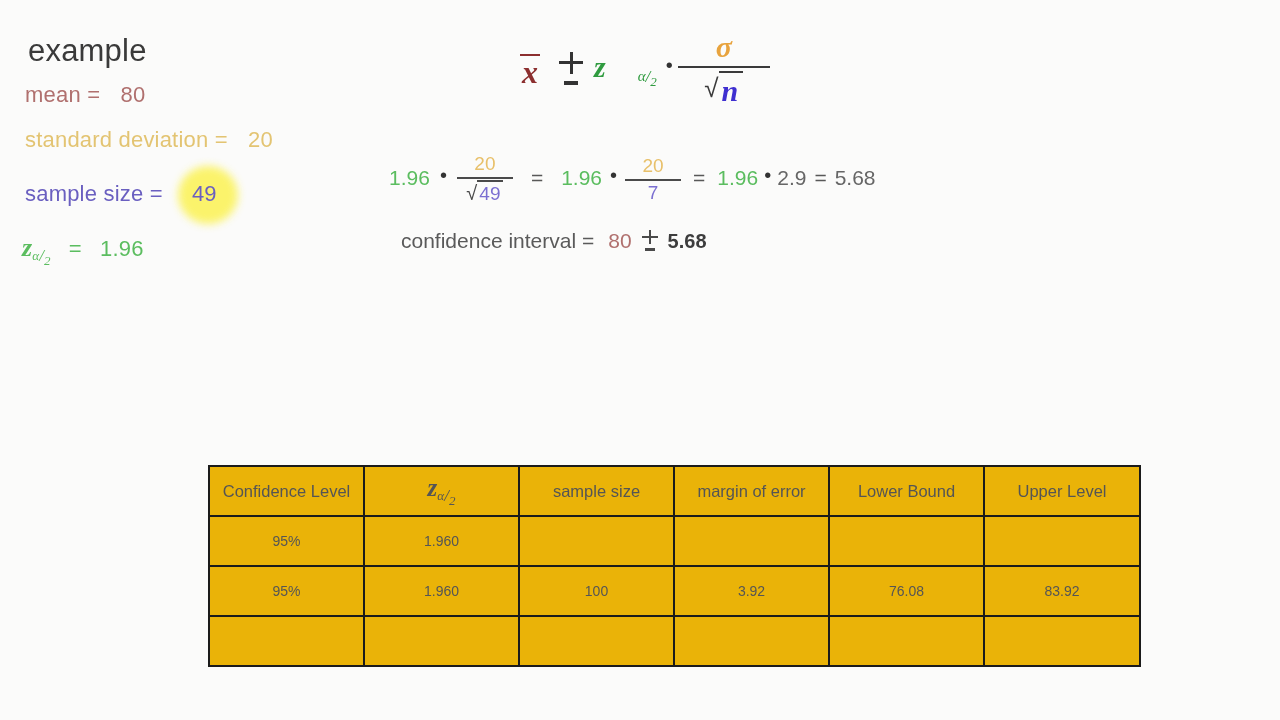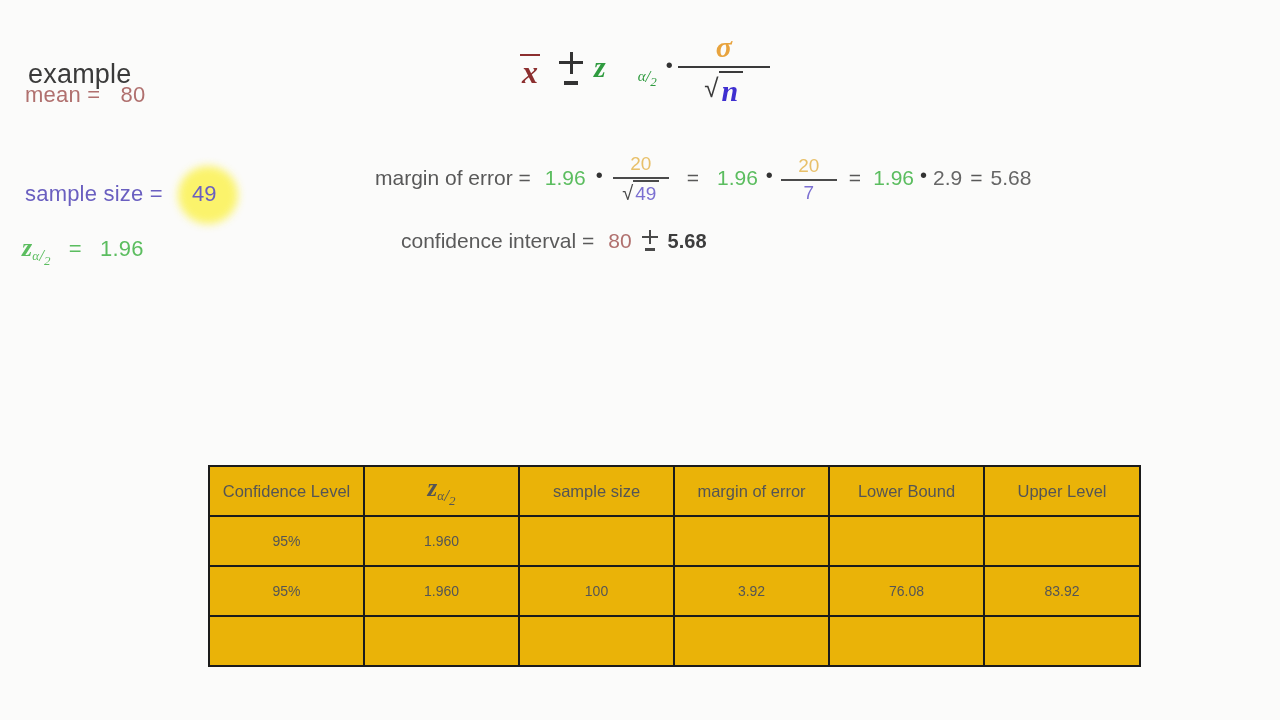--- a/index.html
+++ b/index.html
@@ -19,21 +19,21 @@
 
   
   #left-panel { position: absolute; left: 0; top: 0; width: 360px; height: 300px; }
 
   .lp-line {
     position: absolute;
     font-size: 22px;
     letter-spacing: 0.2px;
     white-space: nowrap;
   }
-  #example-title   { left: 28px; top: 33px;  color: #3a3a3a; font-size: 27px; margin-top: 26px; }
+  #example-title   { left: 28px; top: 33px;  color: #3a3a3a; font-size: 31px; }
   #mean-line       { left: 25px; top: 82px;  color: #b0706e; }
   #sd-line         { left: 25px; top: 127px; color: #e3c472; }
   #samplesize-line { left: 25px; top: 181px; color: #6a5fc0; }
   #z-line          { left: 22px; top: 233px; color: #5bbd5f; }
 
   .lp-val { margin-left: 14px; }
 
   
   #highlight-blob {
     position: absolute;
@@ -233,20 +233,23 @@
 <body>
 
 <div id="left-panel">
 
   <div class="lp-line" id="example-title">example</div>
 
   <div class="lp-line" id="mean-line">
     <span>mean = </span><span class="lp-val">80</span>
   </div>
 
+  <div class="lp-line" id="sd-line">
+    <span>standard deviation = </span><span class="lp-val">20</span>
+  </div>
 
   <div id="highlight-blob"></div>
 
   <div class="lp-line" id="samplesize-line">
     <span>sample size = </span>
   </div>
   <div id="samplesize-value-wrap">49</div>
 
   <div class="lp-line" id="z-line">
     <span class="zsym">z</span><span class="zsub"><span>α</span><span class="slash">/</span><span class="two">2</span></span>
@@ -274,21 +277,20 @@
     <span class="den">
       <span class="sqrt">
         <span class="radical">√</span>
         <span class="radicand"><span id="n-sym">n</span></span>
       </span>
     </span>
   </span>
 </div>
 
 <div id="moe-row">
-  <span class="label">margin of error =</span>
   <span class="green" style="margin-left:14px">1.96</span>
   <span class="dot" style="margin:0 10px">•</span>
 
   <span class="smallfrac">
     <span class="gold">20</span>
     <span class="bar"></span>
     <span class="sq">
       <span class="radical">√</span>
       <span class="radicand blue">49</span>
     </span>

